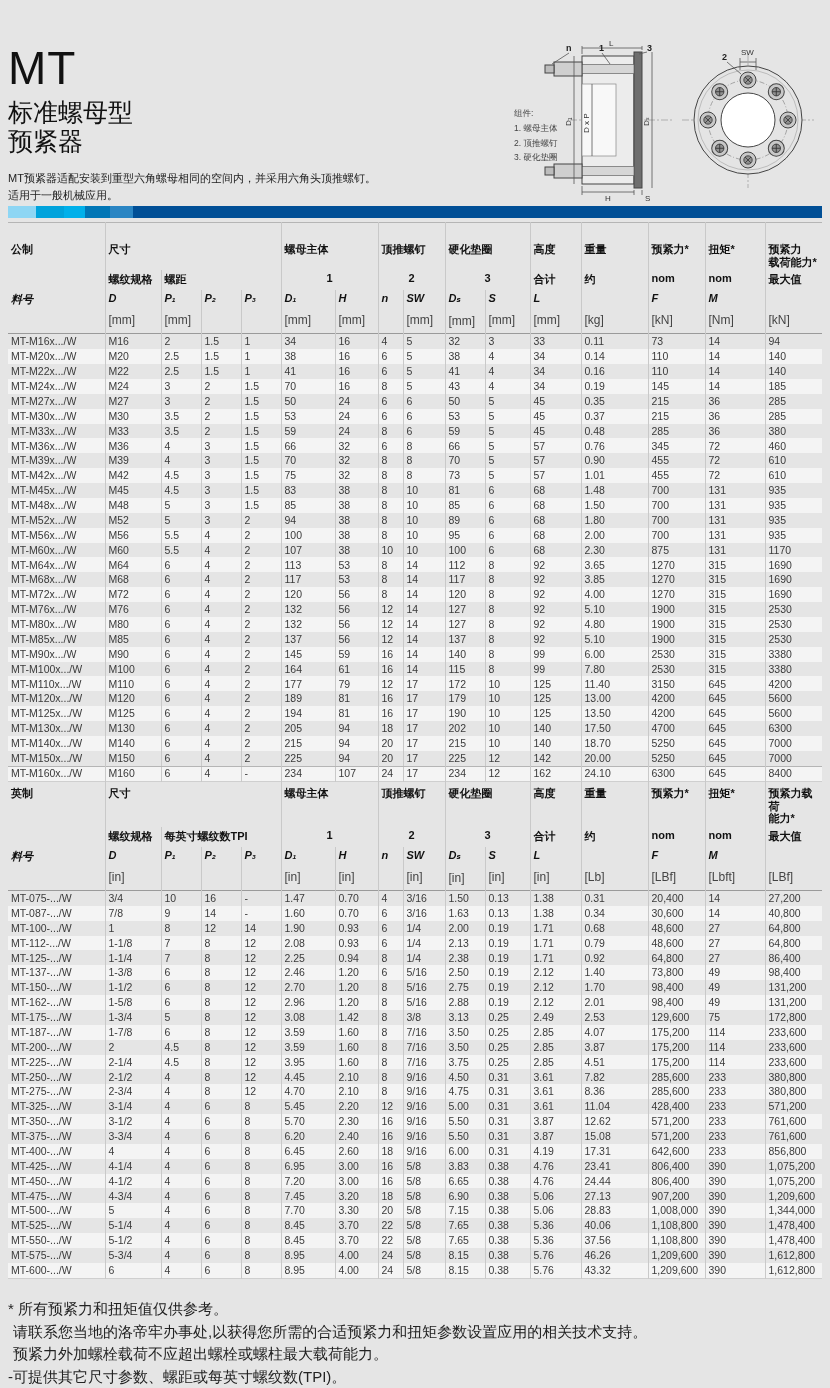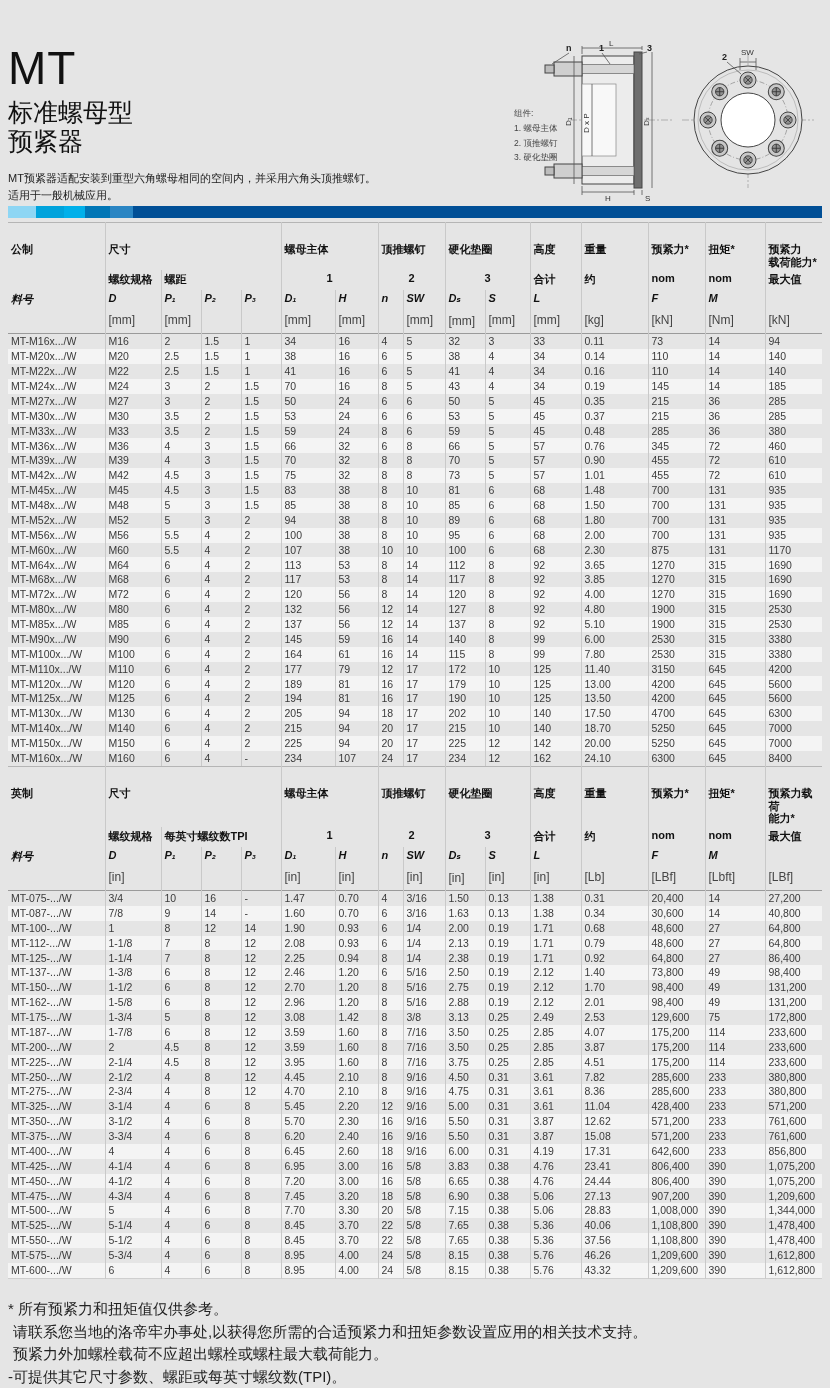--- a/index.html
+++ b/index.html
@@ -583,20 +583,38 @@
           <td class="bl">14</td>
           <td class="bl">120</td>
           <td class="bl">8</td>
           <td class="bl">92</td>
           <td class="bl">4.00</td>
           <td class="bl">1270</td>
           <td class="bl">315</td>
           <td class="bl">1690</td>
         </tr>
         <tr>
+          <td>MT-M76x.../W</td>
+          <td class="bl">M76</td>
+          <td class="bl">6</td>
+          <td class="bl">4</td>
+          <td class="bl">2</td>
+          <td class="bl">132</td>
+          <td class="bl">56</td>
+          <td class="bl">12</td>
+          <td class="bl">14</td>
+          <td class="bl">127</td>
+          <td class="bl">8</td>
+          <td class="bl">92</td>
+          <td class="bl">5.10</td>
+          <td class="bl">1900</td>
+          <td class="bl">315</td>
+          <td class="bl">2530</td>
+        </tr>
+        <tr>
           <td>MT-M80x.../W</td>
           <td class="bl">M80</td>
           <td class="bl">6</td>
           <td class="bl">4</td>
           <td class="bl">2</td>
           <td class="bl">132</td>
           <td class="bl">56</td>
           <td class="bl">12</td>
           <td class="bl">14</td>
           <td class="bl">127</td>

